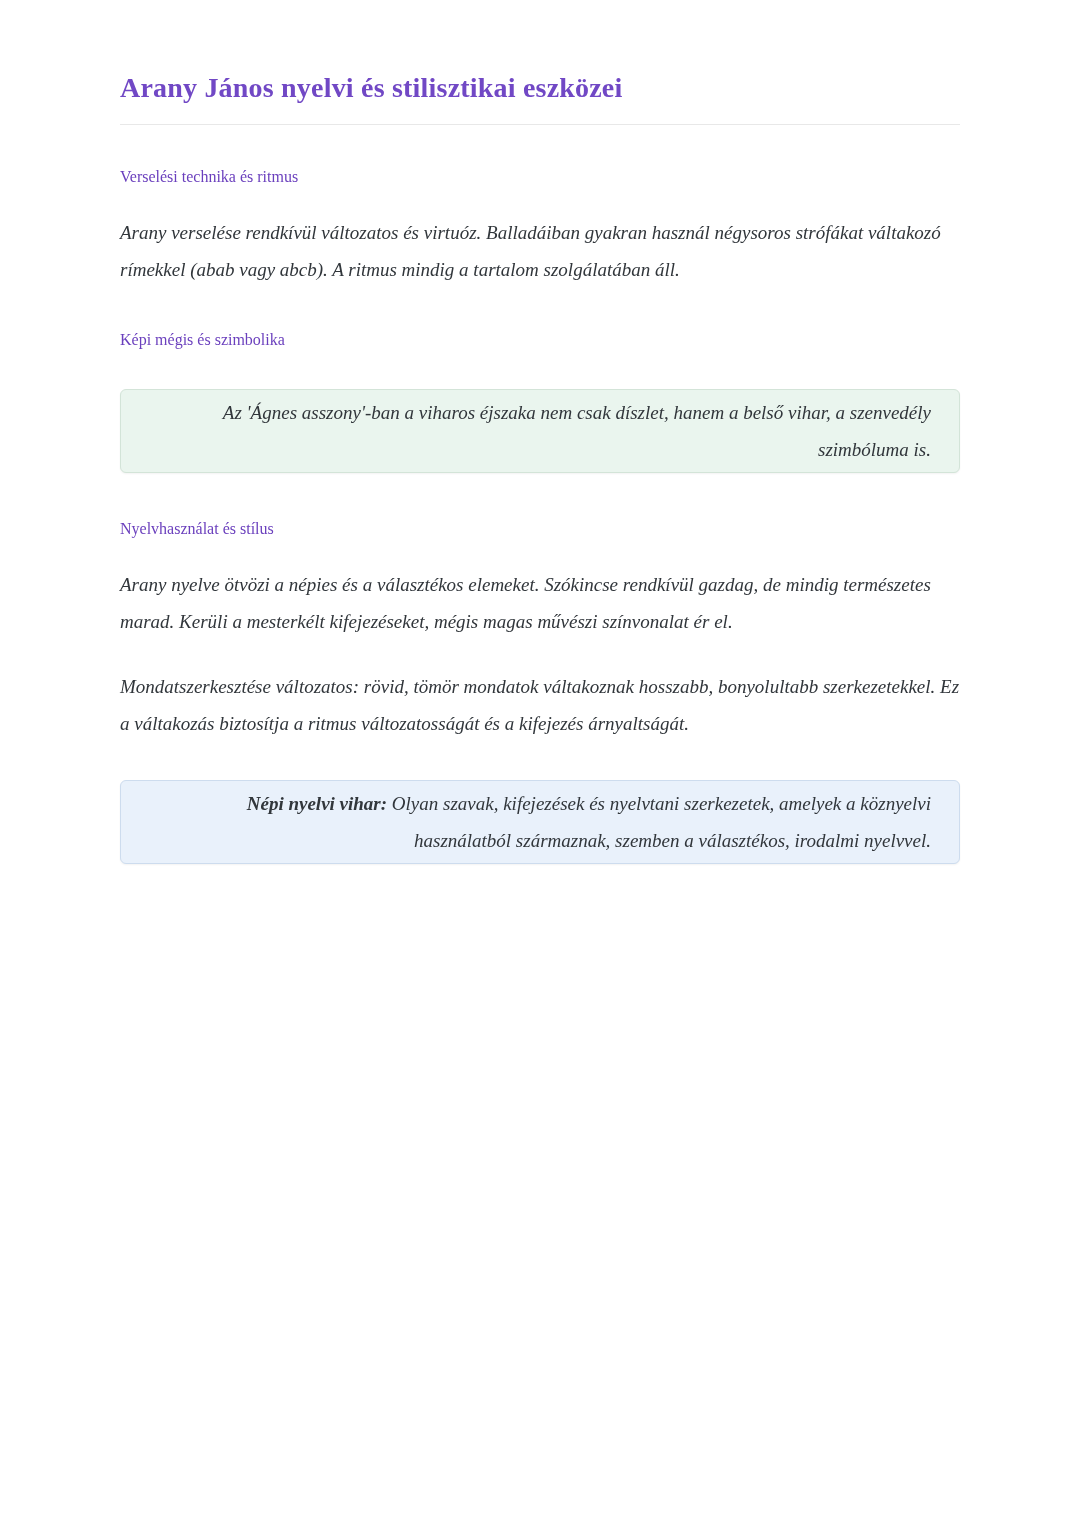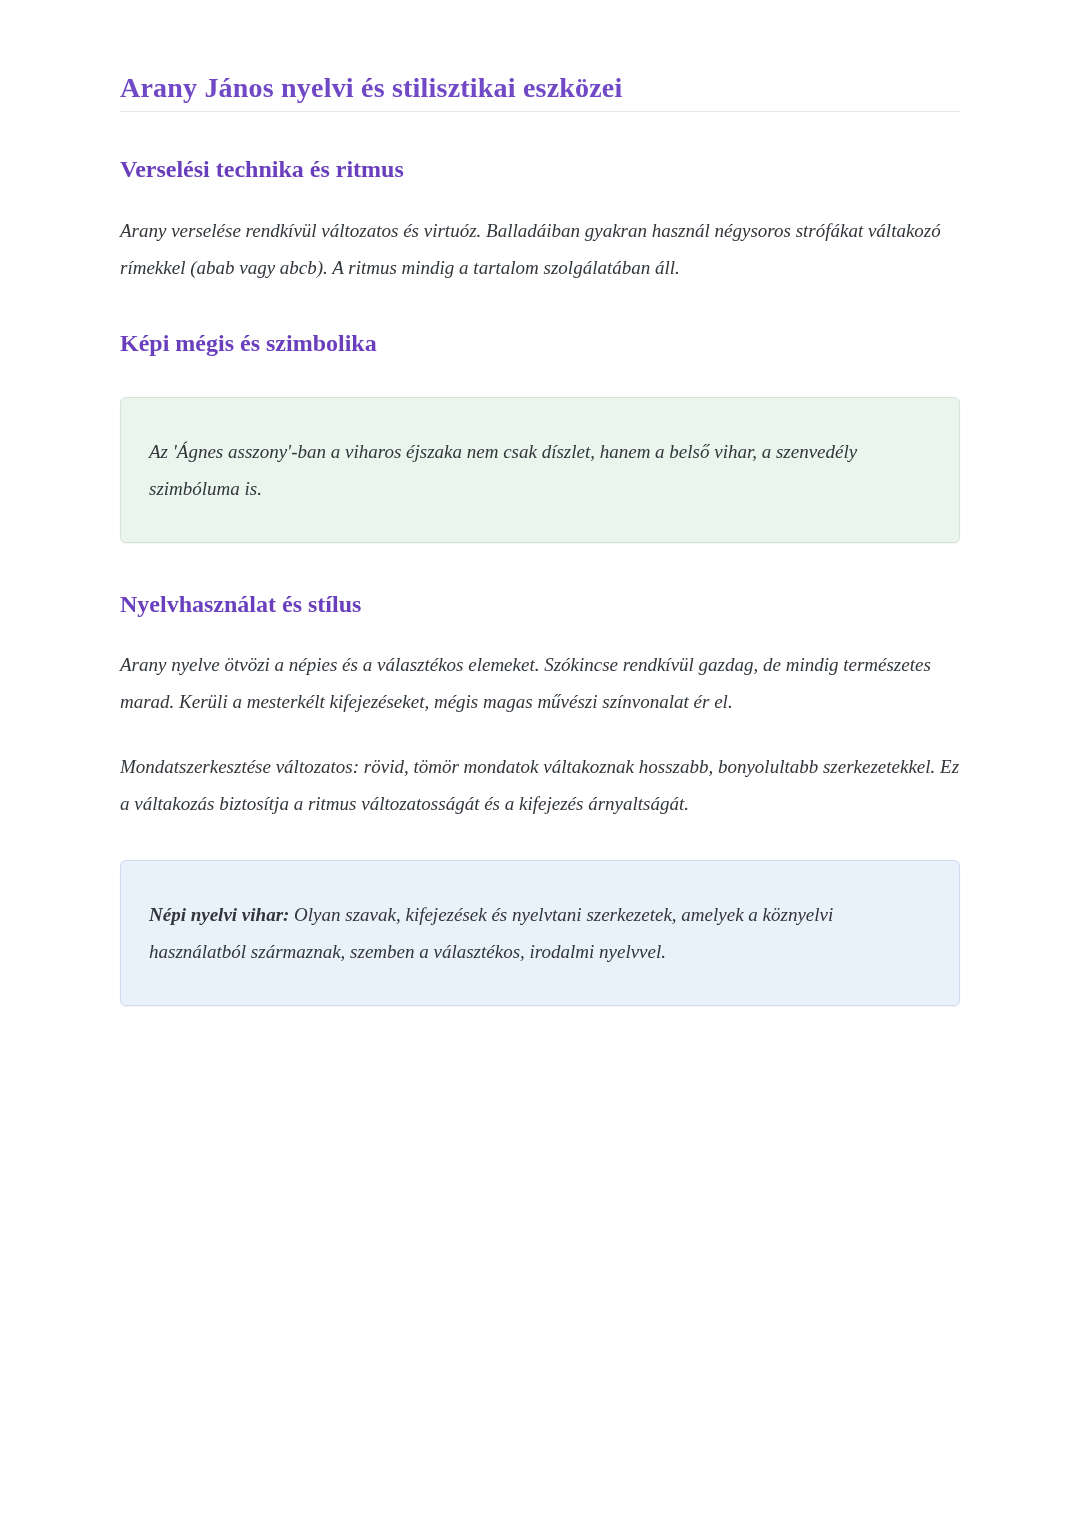--- a/index.html
+++ b/index.html
@@ -27,46 +27,47 @@
     -webkit-font-smoothing: antialiased;
   }
   .page {
     padding: 70px 120px 60px 120px;
   }
   .page-title {
     font-size: 28px;
     line-height: 1.3;
     font-weight: bold;
     color: var(--title-color);
-    margin: 0 0 5px 0;
+    margin: 0 0 18px 0;
     letter-spacing: 0.2px;
   }
   .title-divider {
     border: none;
     border-top: 1px solid var(--divider-color);
     margin: 0 0 16px 0;
   }
   .section-heading {
-    font-size: 24px;
+    font-size: 16px;
     line-height: 1.3;
-    font-weight: bold;
+    font-weight: normal;
     color: var(--heading-color);
     margin: 42px 0 26px 0;
   }
   .body-paragraph {
     font-size: 19px;
     line-height: 1.95;
     margin: 0 0 28px 0;
     font-style: italic;
   }
   .callout {
     border-radius: 6px;
-    padding: 35px 28px;
+    padding: 4px 28px;
     margin: 38px 0 46px 0;
     box-shadow: 0 1px 2px rgba(0,0,0,0.05);
+    text-align: right;
   }
   .callout .body-paragraph {
     margin: 0;
   }
   .callout-green {
     background: var(--green-box-bg);
     border: 1px solid var(--green-box-border);
   }
   .callout-blue {
     background: var(--blue-box-bg);

